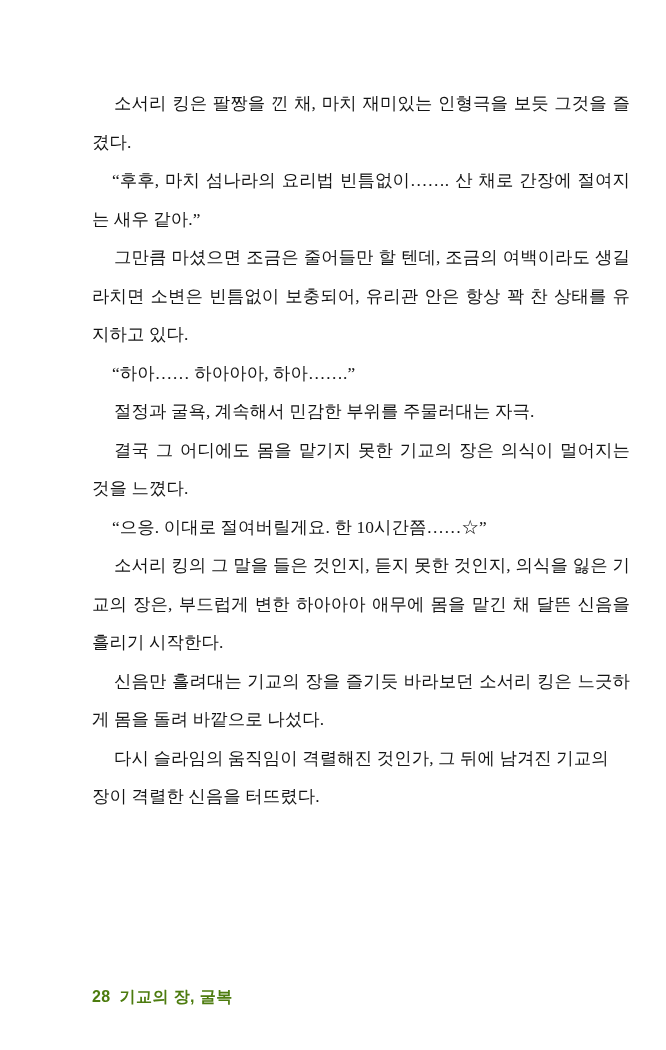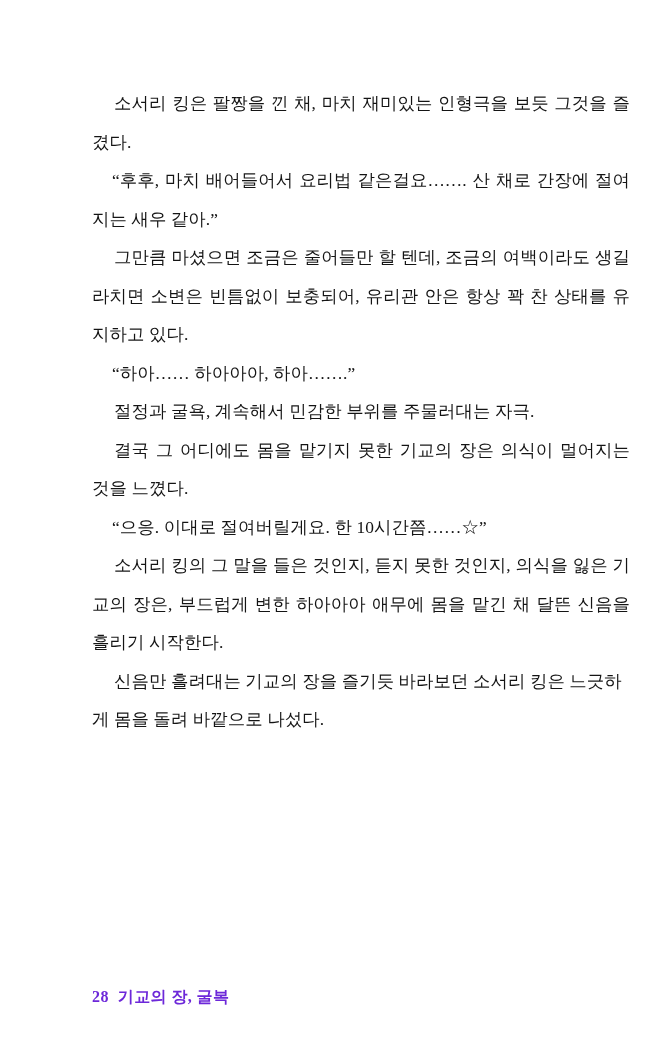--- a/index.html
+++ b/index.html
@@ -41,50 +41,51 @@
   .para:last-of-type {
     text-align: left;
   }
   .para.dialogue {
     text-indent: 20px;
   }
   .footer {
     position: absolute;
     left: 92px;
     bottom: 42px;
-    font-family: Liberation Serif, serif;
+    font-family: Liberation Sans, sans-serif;
     font-size: 16px;
     font-weight: 700;
     letter-spacing: 0.4px;
-    color: #6d28d9;
+    color: #4d7c0f;
   }
   .footer .pagenum {
     margin-right: 9px;
   }
   .footer .chapter {
     font-weight: 700;
   }
   .und {
     text-decoration: underline;
     text-underline-offset: 3px;
     text-decoration-thickness: 1px;
   }
 </style>
 </head>
 <body>
 
 <div class="page">
   <div class="body-text">
     <p class="para">소서리 킹은 팔짱을 낀 채, 마치 재미있는 인형극을 보듯 그것을 즐겼다.</p>
-    <p class="para dialogue">“후후, 마치 배어들어서 요리법 같은걸요……. 산 채로 간장에 절여지는 새우 같아.”</p>
+    <p class="para dialogue">“후후, 마치 섬나라의 요리법 빈틈없이……. 산 채로 간장에 절여지는 새우 같아.”</p>
     <p class="para">그만큼 마셨으면 조금은 줄어들만 할 텐데, 조금의 여백이라도 생길라치면 소변은 빈틈없이 보충되어, 유리관 안은 항상 꽉 찬 상태를 유지하고 있다.</p>
     <p class="para dialogue">“하아…… 하아아아, 하아…….”</p>
     <p class="para">절정과 굴욕, 계속해서 민감한 부위를 주물러대는 자극.</p>
     <p class="para">결국 그 어디에도 몸을 맡기지 못한 기교의 장은 의식이 멀어지는 것을 느꼈다.</p>
     <p class="para dialogue">“으응. 이대로 절여버릴게요. 한 10시간쯤……☆”</p>
     <p class="para">소서리 킹의 그 말을 들은 것인지, 듣지 못한 것인지, 의식을 잃은 기교의 장은, 부드럽게 변한 하아아아 애무에 몸을 맡긴 채 달뜬 신음을 흘리기 시작한다.</p>
     <p class="para">신음만 흘려대는 기교의 장을 즐기듯 바라보던 소서리 킹은 느긋하게 몸을 돌려 바깥으로 나섰다.</p>
+    <p class="para">다시 슬라임의 움직임이 격렬해진 것인가, 그 뒤에 남겨진 기교의 장이 격렬한 신음을 터뜨렸다.</p>
   </div>
 </div>
 
 <div class="footer">
   <span class="pagenum">28</span><span class="chapter">기교의 장, 굴복</span>
 </div>
 
 </body></html>

